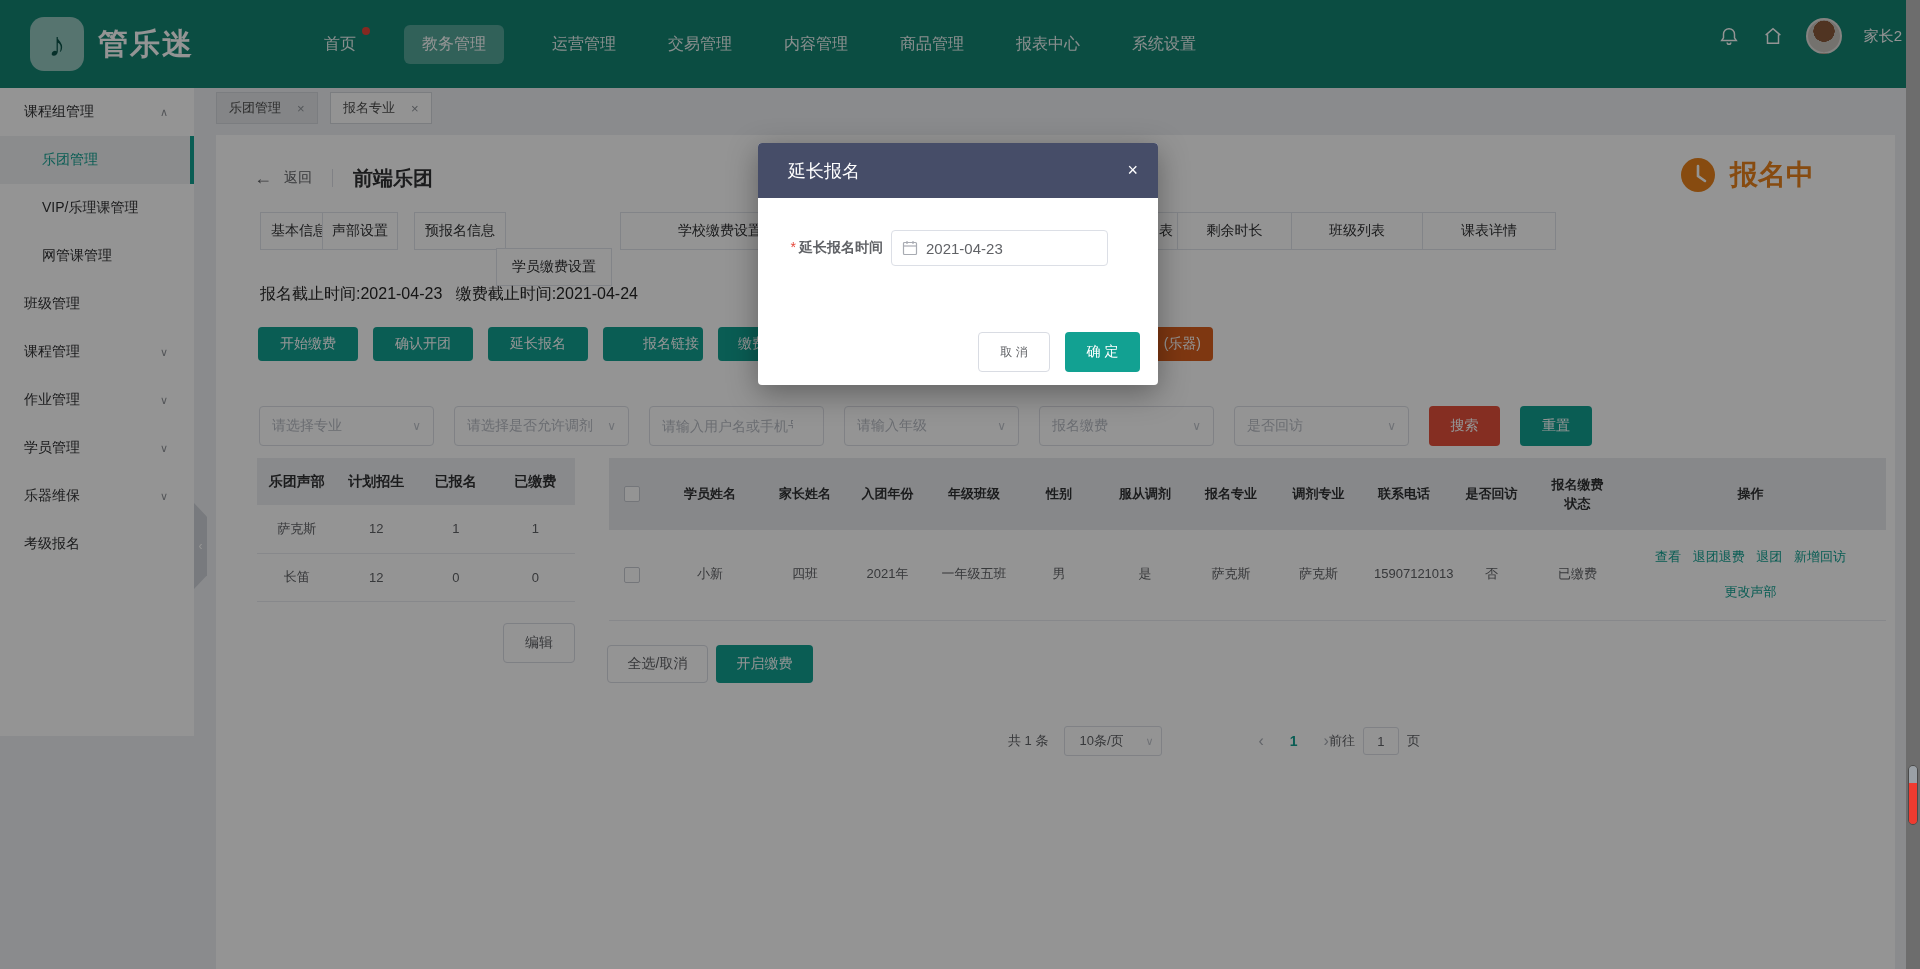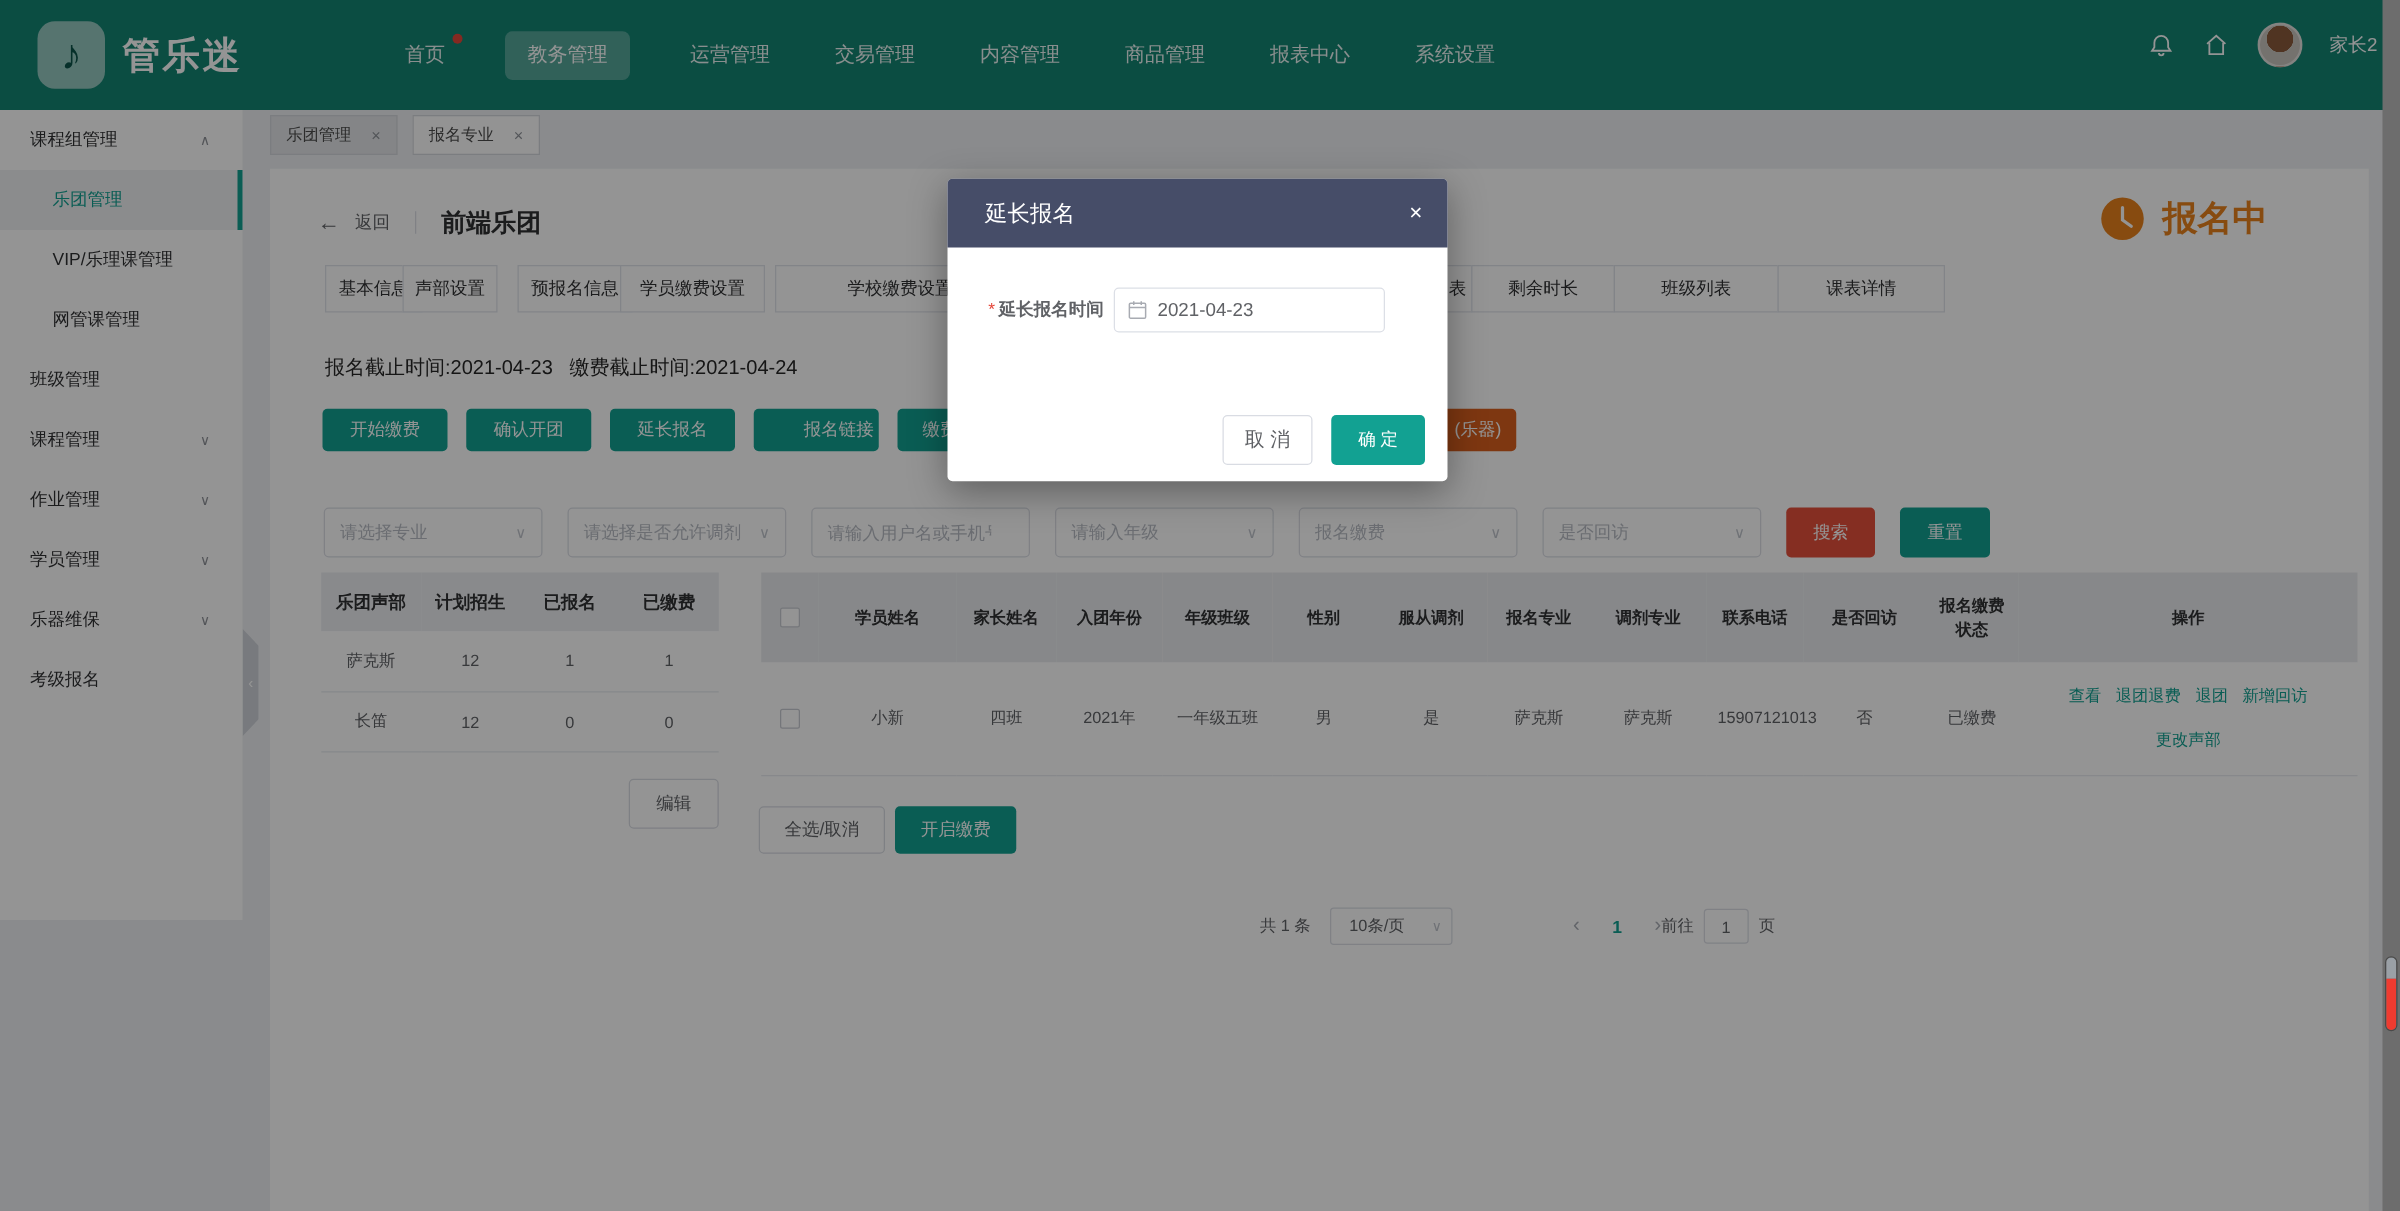--- a/index.html
+++ b/index.html
@@ -114,21 +114,21 @@
   .modal-x { margin-left:auto; color:#fff; font-size:18px; cursor:pointer; }
   .modal-row { position:absolute; left:0; top:87px; width:100%; display:flex; align-items:center; }
   .modal-label { width:125px; text-align:right; font-size:14px; font-weight:bold; color:#606266; }
   .req { color:#e5473a; margin-right:3px; font-weight:normal; }
   .date-input { position:relative; margin-left:8px; width:217px; height:36px; border:1px solid #dcdfe6;
     border-radius:4px; display:flex; align-items:center; padding-left:10px; gap:8px; }
   .date-input input { border:none; outline:none; font-size:15px; color:#606266; width:150px;
     font-family:"Liberation Sans","DejaVu Sans",sans-serif; }
   .cal-ico { color:#a8abb2; width:16px; height:16px; }
   .modal-foot { position:absolute; right:18px; bottom:13px; display:flex; gap:15px; }
-  .modal-foot .btn-outline { width:72px; height:40px; font-size:16px; }
+  .modal-foot .btn-outline { width:72px; height:40px; font-size:12px; }
   .modal-foot .btn-primary { width:75px; height:40px; font-size:14px; border-radius:4px; }
 
   
   .scrollbar { left:1906px; top:0; width:14px; height:969px; background:#6d6d6d; z-index:70; }
   .scroll-thumb { position:absolute; left:2px; top:765px; width:10px; height:60px; border-radius:5px;
     overflow:hidden; border:1px solid #4a4a4a; cursor:pointer; }
   .thumb-top { height:17px; background:#9aa0a6; }
   .thumb-red { height:43px; background:#ef3b30; }
 </style>
 </head>
@@ -237,21 +237,21 @@
 
   <div class="abs ptab" style="left:260px;width:78px;">
       <span>基本信息</span>
     </div>
   <div class="abs ptab" style="left:322px;width:76px;">
       <span>声部设置</span>
     </div>
   <div class="abs ptab" style="left:414px;width:92px;">
       <span>预报名信息</span>
     </div>
-  <div class="abs ptab" style="left:496px;width:116px;">
+  <div class="abs ptab" style="left:496px;width:116px;margin-top:36px;">
       <span>学员缴费设置</span>
     </div>
   <div class="abs ptab" style="left:620px;width:200px;">
       <span>学校缴费设置</span>
     </div>
   <div class="abs ptab right" style="left:819px;width:359px;">
       <span>表</span>
     </div>
   <div class="abs ptab" style="left:1177px;width:115px;">
       <span>剩余时长</span>

